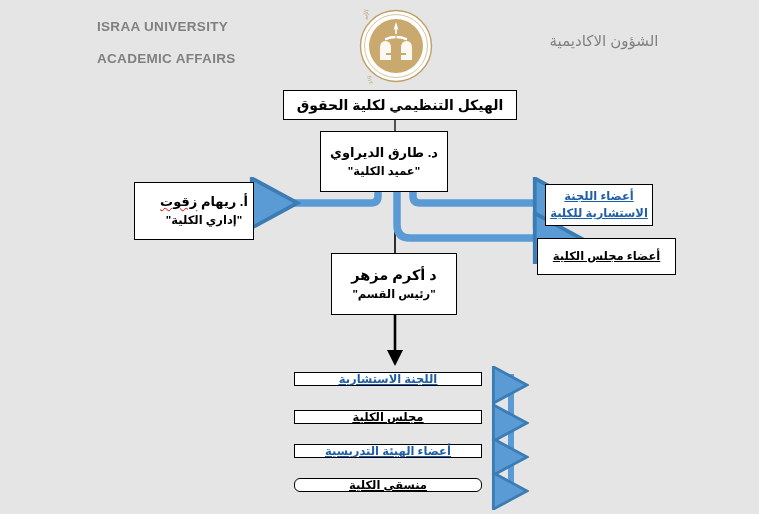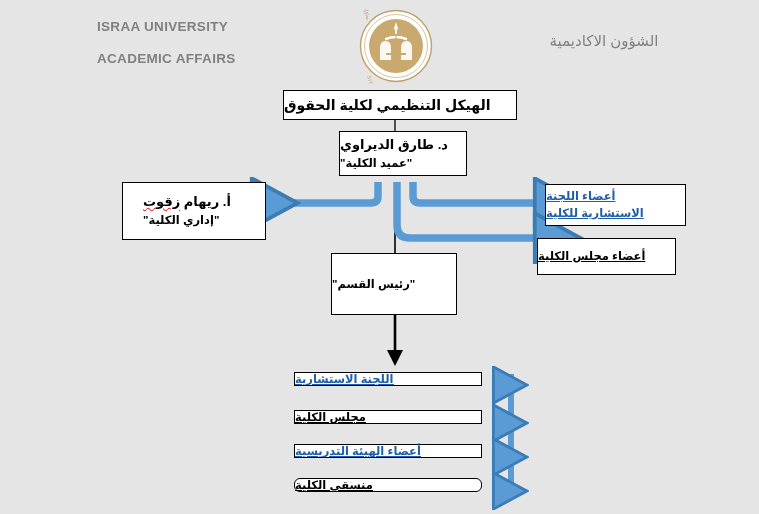--- a/index.html
+++ b/index.html
@@ -68,21 +68,21 @@
   
   .box {
     position: absolute;
     box-sizing: border-box;
     border: 1.2px solid #000000;
     background: #ffffff;
     direction: rtl;
     text-align: center;
     display: flex;
     flex-direction: column;
-    align-items: flex-end;
+    align-items: center;
     justify-content: center;
     z-index: 5;
   }
   .box .ln {
     display: block;
     white-space: nowrap;
     line-height: 1.45;
   }
   .name {
     font-weight: bold;
@@ -109,23 +109,23 @@
   }
   .misspell {
     text-decoration: underline;
     text-decoration-style: wavy;
     text-decoration-color: #e00000;
     text-decoration-thickness: 1px;
   }
 
   
   #box-title   { left: 283px; top: 90px;  width: 234px; height: 30px; }
-  #box-dean    { left: 339px; top: 131px; width: 128px; height: 45px; }
-  #box-admin   { left: 122px; top: 182px; width: 144px; height: 58px; padding-left: 20px; }
-  #box-advis   { left: 545px; top: 184px; width: 141px; height: 42px; }
+  #box-dean    { left: 320px; top: 131px; width: 128px; height: 61px; }
+  #box-admin   { left: 134px; top: 182px; width: 120px; height: 58px; padding-left: 20px; }
+  #box-advis   { left: 545px; top: 184px; width: 108px; height: 42px; }
   #box-council { left: 537px; top: 238px; width: 139px; height: 37px; }
   #box-head    { left: 331px; top: 253px; width: 126px; height: 62px; }
 
   .row-box {
     left: 294px;
     width: 188px;
     height: 14px;
     text-decoration: underline;
   }
   #box-r1 { top: 372px; }
@@ -228,20 +228,21 @@
   <div class="box" id="box-advis">
     <span class="ln lnk">أعضاء اللجنة</span>
     <span class="ln lnk">الاستشارية للكلية</span>
   </div>
 
   <div class="box" id="box-council">
     <span class="ln lnk-blk">أعضاء مجلس الكلية</span>
   </div>
 
   <div class="box" id="box-head">
+    <span class="ln name" style="font-size:14.5px;">د أكرم مزهر</span>
     <span class="ln role">"رئيس القسم"</span>
   </div>
 
   <div class="box row-box" id="box-r1">
     <span class="ln lnk">اللجنة الاستشارية</span>
   </div>
 
   <div class="box row-box" id="box-r2">
     <span class="ln lnk-blk">مجلس الكلية</span>
   </div>

